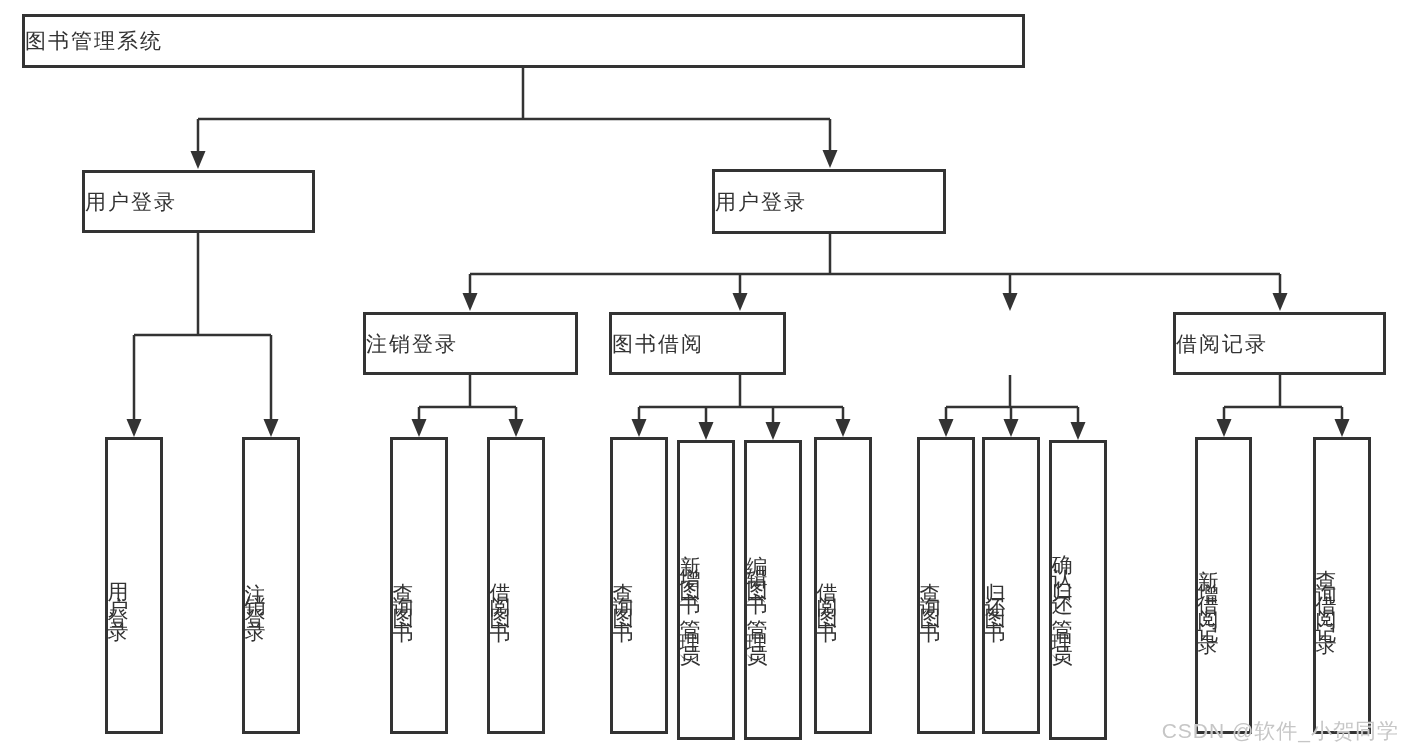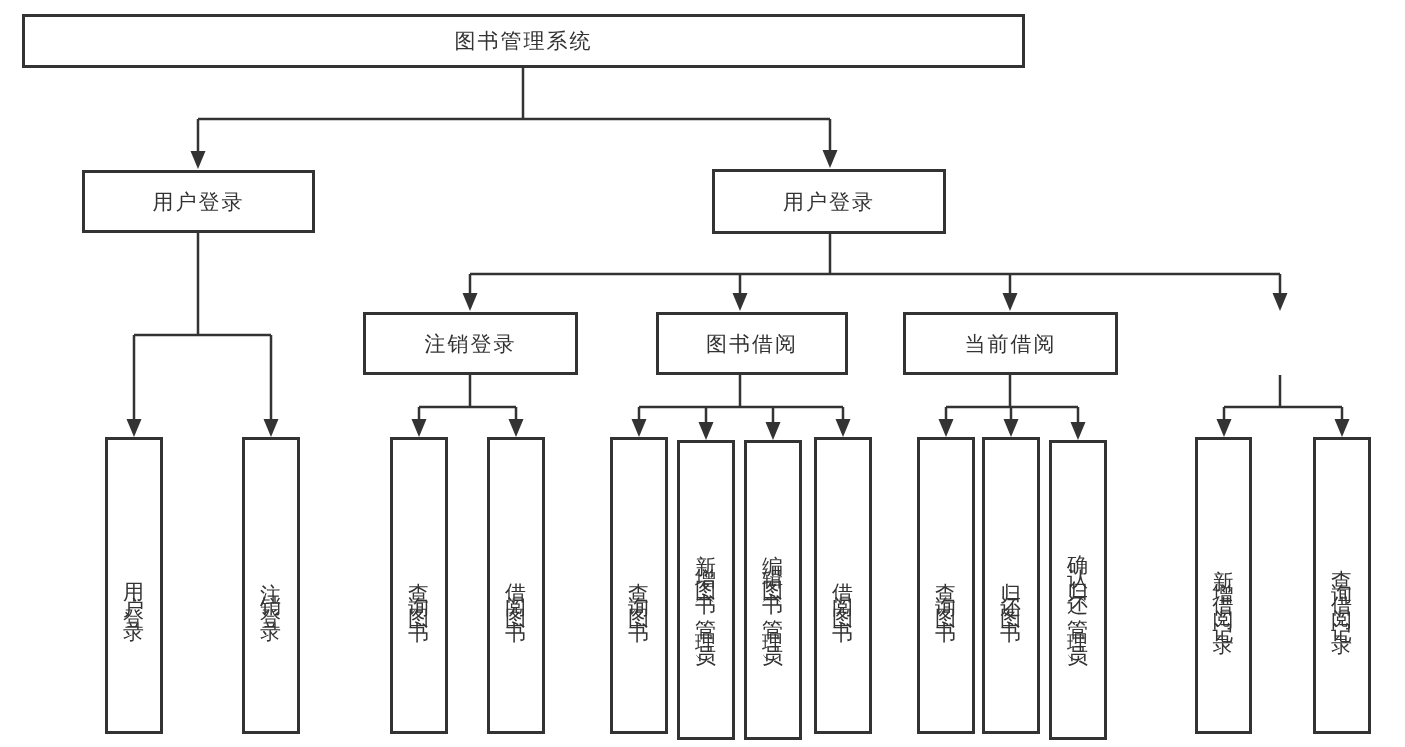--- a/index.html
+++ b/index.html
@@ -9,21 +9,21 @@
     --bg:#ffffff;
   }
   html,body{margin:0;padding:0;background:var(--bg);}
   .stage{
     position:relative;width:1405px;height:747px;background:var(--bg);
     font-family:"Liberation Sans",sans-serif;color:var(--text);overflow:hidden;
   }
   svg.connectors{position:absolute;left:0;top:0;width:1405px;height:747px;}
   .node{
     position:absolute;background:#fff;border:3px solid var(--line);
-    box-sizing:border-box;display:flex;align-items:center;justify-content:center;
+    box-sizing:border-box;display:flex;align-items:center;justify-content:flex-start;
   }
   .node.h span{font-size:21px;letter-spacing:2px;white-space:nowrap;}
   .node.v span{
     writing-mode:vertical-rl;text-orientation:mixed;
     font-size:21px;line-height:1;letter-spacing:13px;margin-bottom:-13px;
     white-space:nowrap;
   }
   .watermark{
     position:absolute;right:6px;bottom:2px;font-size:21px;
     color:var(--wm);letter-spacing:1px;white-space:nowrap;
@@ -75,25 +75,25 @@
   <div class="node h" style="left:82px;top:170px;width:233px;height:63px">
     <span>用户登录</span>
   </div>
   <div class="node h" style="left:712px;top:169px;width:234px;height:65px">
     <span>用户登录</span>
   </div>
 
   <div class="node h" style="left:363px;top:312px;width:215px;height:63px">
     <span>注销登录</span>
   </div>
-  <div class="node h" style="left:656px;top:312px;width:192px;height:63px">
+  <div class="node h" style="left:609px;top:312px;width:177px;height:63px">
     <span>图书借阅</span>
   </div>
-  <div class="node h" style="left:903px;top:312px;width:215px;height:63px">
-    <span>当前借阅</span>
+  <div class="node h" style="left:1173px;top:312px;width:213px;height:63px">
+    <span>借阅记录</span>
   </div>
 
   <div class="node v" style="left:105px;top:437px;width:58px;height:297px">
     <span>用户登录</span>
   </div>
   <div class="node v" style="left:242px;top:437px;width:58px;height:297px">
     <span>注销登录</span>
   </div>
 
   <div class="node v" style="left:390px;top:437px;width:58px;height:297px">
@@ -126,13 +126,14 @@
     <span>确认归还（管理员）</span>
   </div>
 
   <div class="node v" style="left:1195px;top:437px;width:57px;height:297px">
     <span>新增借阅记录</span>
   </div>
   <div class="node v" style="left:1313px;top:437px;width:58px;height:297px">
     <span>查询借阅记录</span>
   </div>
 
+  <div class="watermark">CSDN @软件_小贺同学</div>
 </div>
 
 </body></html>

